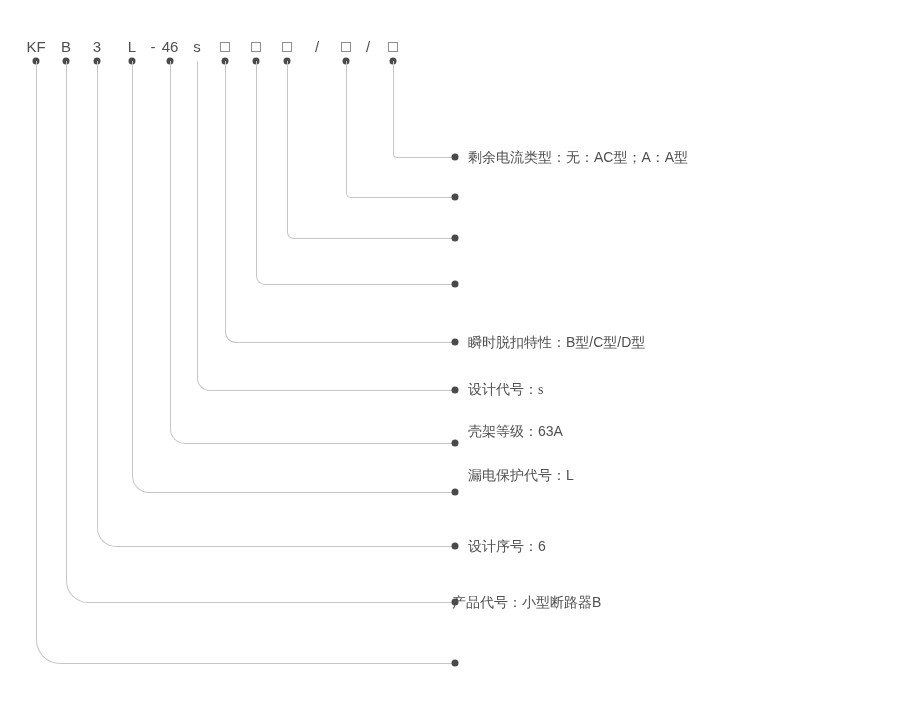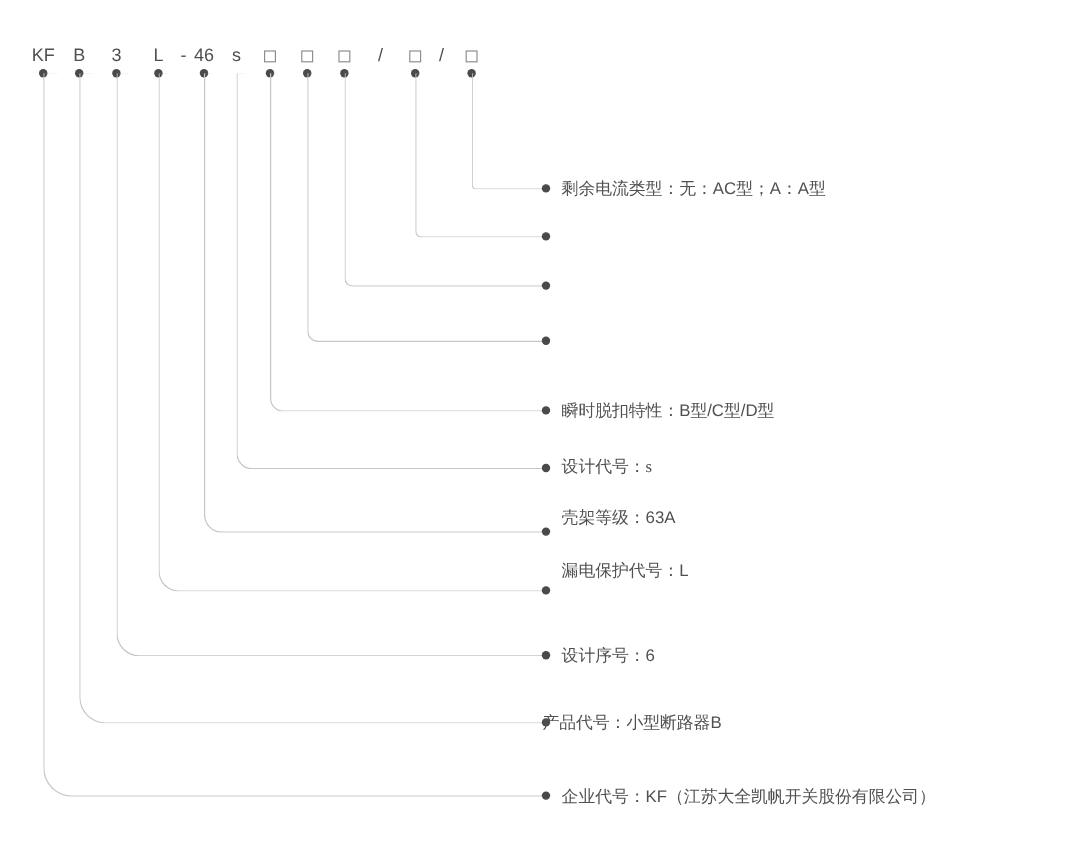--- a/index.html
+++ b/index.html
@@ -94,16 +94,13 @@
     </div>
     <div class="dot" style="left: 455px; top: 546px;"></div>
     <div class="row-text" style="left: 468px; top: 535px;">
       <div class="">设计序号：6</div>
     </div>
     <div class="dot" style="left: 455px; top: 602px;"></div>
     <div class="row-text" style="left: 452px; top: 591px;">
       <div class="">产品代号：小型断路器B</div>
     </div>
     <div class="dot" style="left: 455px; top: 663px;"></div>
-    <div class="row-text" style="left: 468px; top: 652px;">
-      <div class="">企业代号：KF（江苏大全凯帆开关股份有限公司）</div>
-    </div>
   </div>
 
 </body></html>

